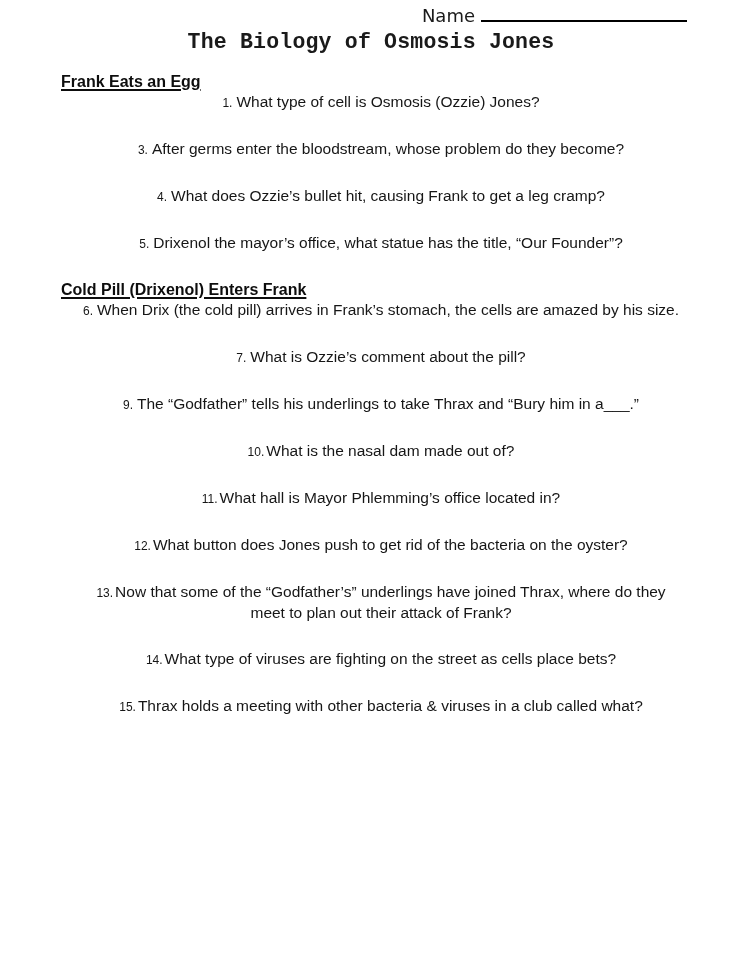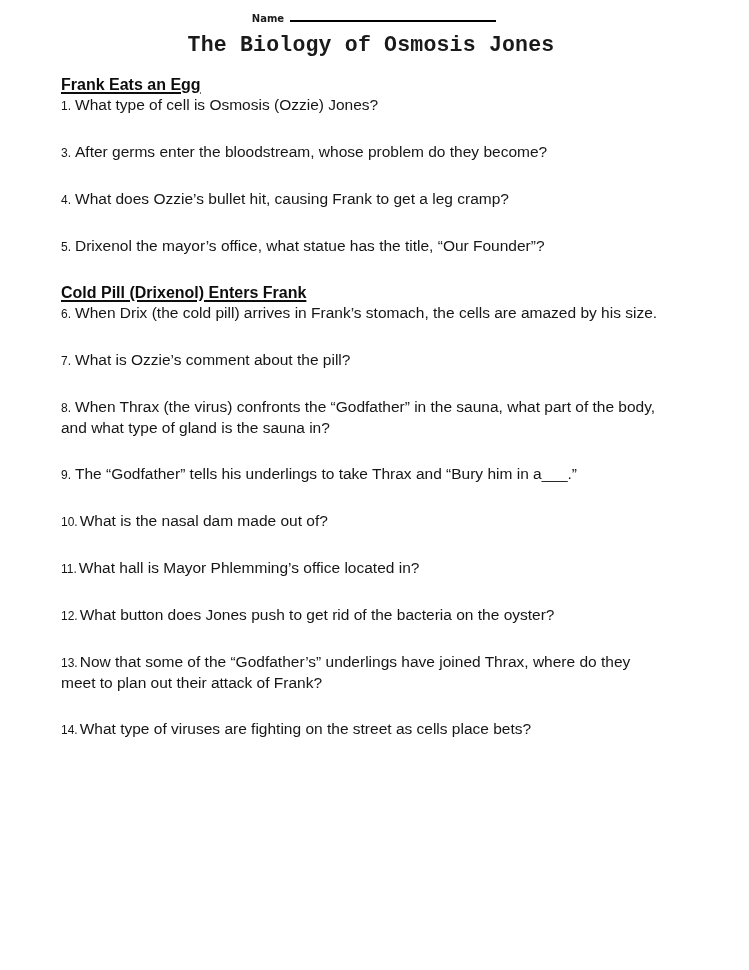--- a/index.html
+++ b/index.html
@@ -8,26 +8,26 @@
     background:#ffffff;
     color:#111111;
     font-family:"Liberation Sans", sans-serif;
     position:relative;
     overflow:hidden;
   }
   .page { padding:5px 48px 0 61px; }
 
   
   .name-row {
-    text-align:center;
+    text-align:right;
     padding-right:14px;
     line-height:20px;
     font-family:"DejaVu Sans", sans-serif;
-    font-size:10px;
-    font-weight:bold;
+    font-size:18px;
+    font-weight:normal;
     color:#1a1a1a;
     white-space:nowrap;
   }
   .name-line {
     display:inline-block;
     width:206px; height:15px;
     border-bottom:2px solid #000;
     margin-left:6px;
     vertical-align:baseline;
   }
@@ -51,20 +51,21 @@
     text-decoration-thickness:2px;
     text-underline-offset:2px;
     color:#0d0d0d;
   }
   .question {
     font-size:15.5px;
     line-height:20px;
     margin-bottom:26px;
     max-width:680px;
     color:#161616;
+    text-align:center;
   }
   .qnum {
     font-size:12px;
     margin-right:4px;
   }
   .q-wide .qnum { margin-right:2px; }
   .qtext { white-space:pre-line; }
   .section-3 .section-heading { margin-top:20px; }
 </style>
 </head>
@@ -96,24 +97,20 @@
 
   <div class="section section-2">
     <div class="section-heading">Cold Pill (Drixenol) Enters Frank</div>
     <div class="question">
       <span class="qnum">6.</span><span class="qtext">When Drix (the cold pill) arrives in Frank’s stomach, the cells are amazed by his size.</span>
     </div>
     <div class="question">
       <span class="qnum">7.</span><span class="qtext">What is Ozzie’s comment about the pill?</span>
     </div>
     <div class="question">
-      <span class="qnum">8.</span><span class="qtext">When Thrax (the virus) confronts the “Godfather” in the sauna, what part of the body,
-and what type of gland is the sauna in?</span>
-    </div>
-    <div class="question">
       <span class="qnum">9.</span><span class="qtext">The “Godfather” tells his underlings to take Thrax and “Bury him in a___.”</span>
     </div>
     <div class="question q-wide">
       <span class="qnum">10.</span><span class="qtext">What is the nasal dam made out of?</span>
     </div>
     <div class="question q-wide">
       <span class="qnum">11.</span><span class="qtext">What hall is Mayor Phlemming’s office located in?</span>
     </div>
   </div>
 
@@ -121,15 +118,18 @@
     <div class="question q-wide">
       <span class="qnum">12.</span><span class="qtext">What button does Jones push to get rid of the bacteria on the oyster?</span>
     </div>
     <div class="question q-wide">
       <span class="qnum">13.</span><span class="qtext">Now that some of the “Godfather’s” underlings have joined Thrax, where do they
 meet to plan out their attack of Frank?</span>
     </div>
     <div class="question q-wide">
       <span class="qnum">14.</span><span class="qtext">What type of viruses are fighting on the street as cells place bets?</span>
     </div>
+    <div class="question q-wide">
+      <span class="qnum">15.</span><span class="qtext">Thrax holds a meeting with other bacteria &amp; viruses in a club called what?</span>
+    </div>
   </div>
 
 </div>
 
 </body></html>

